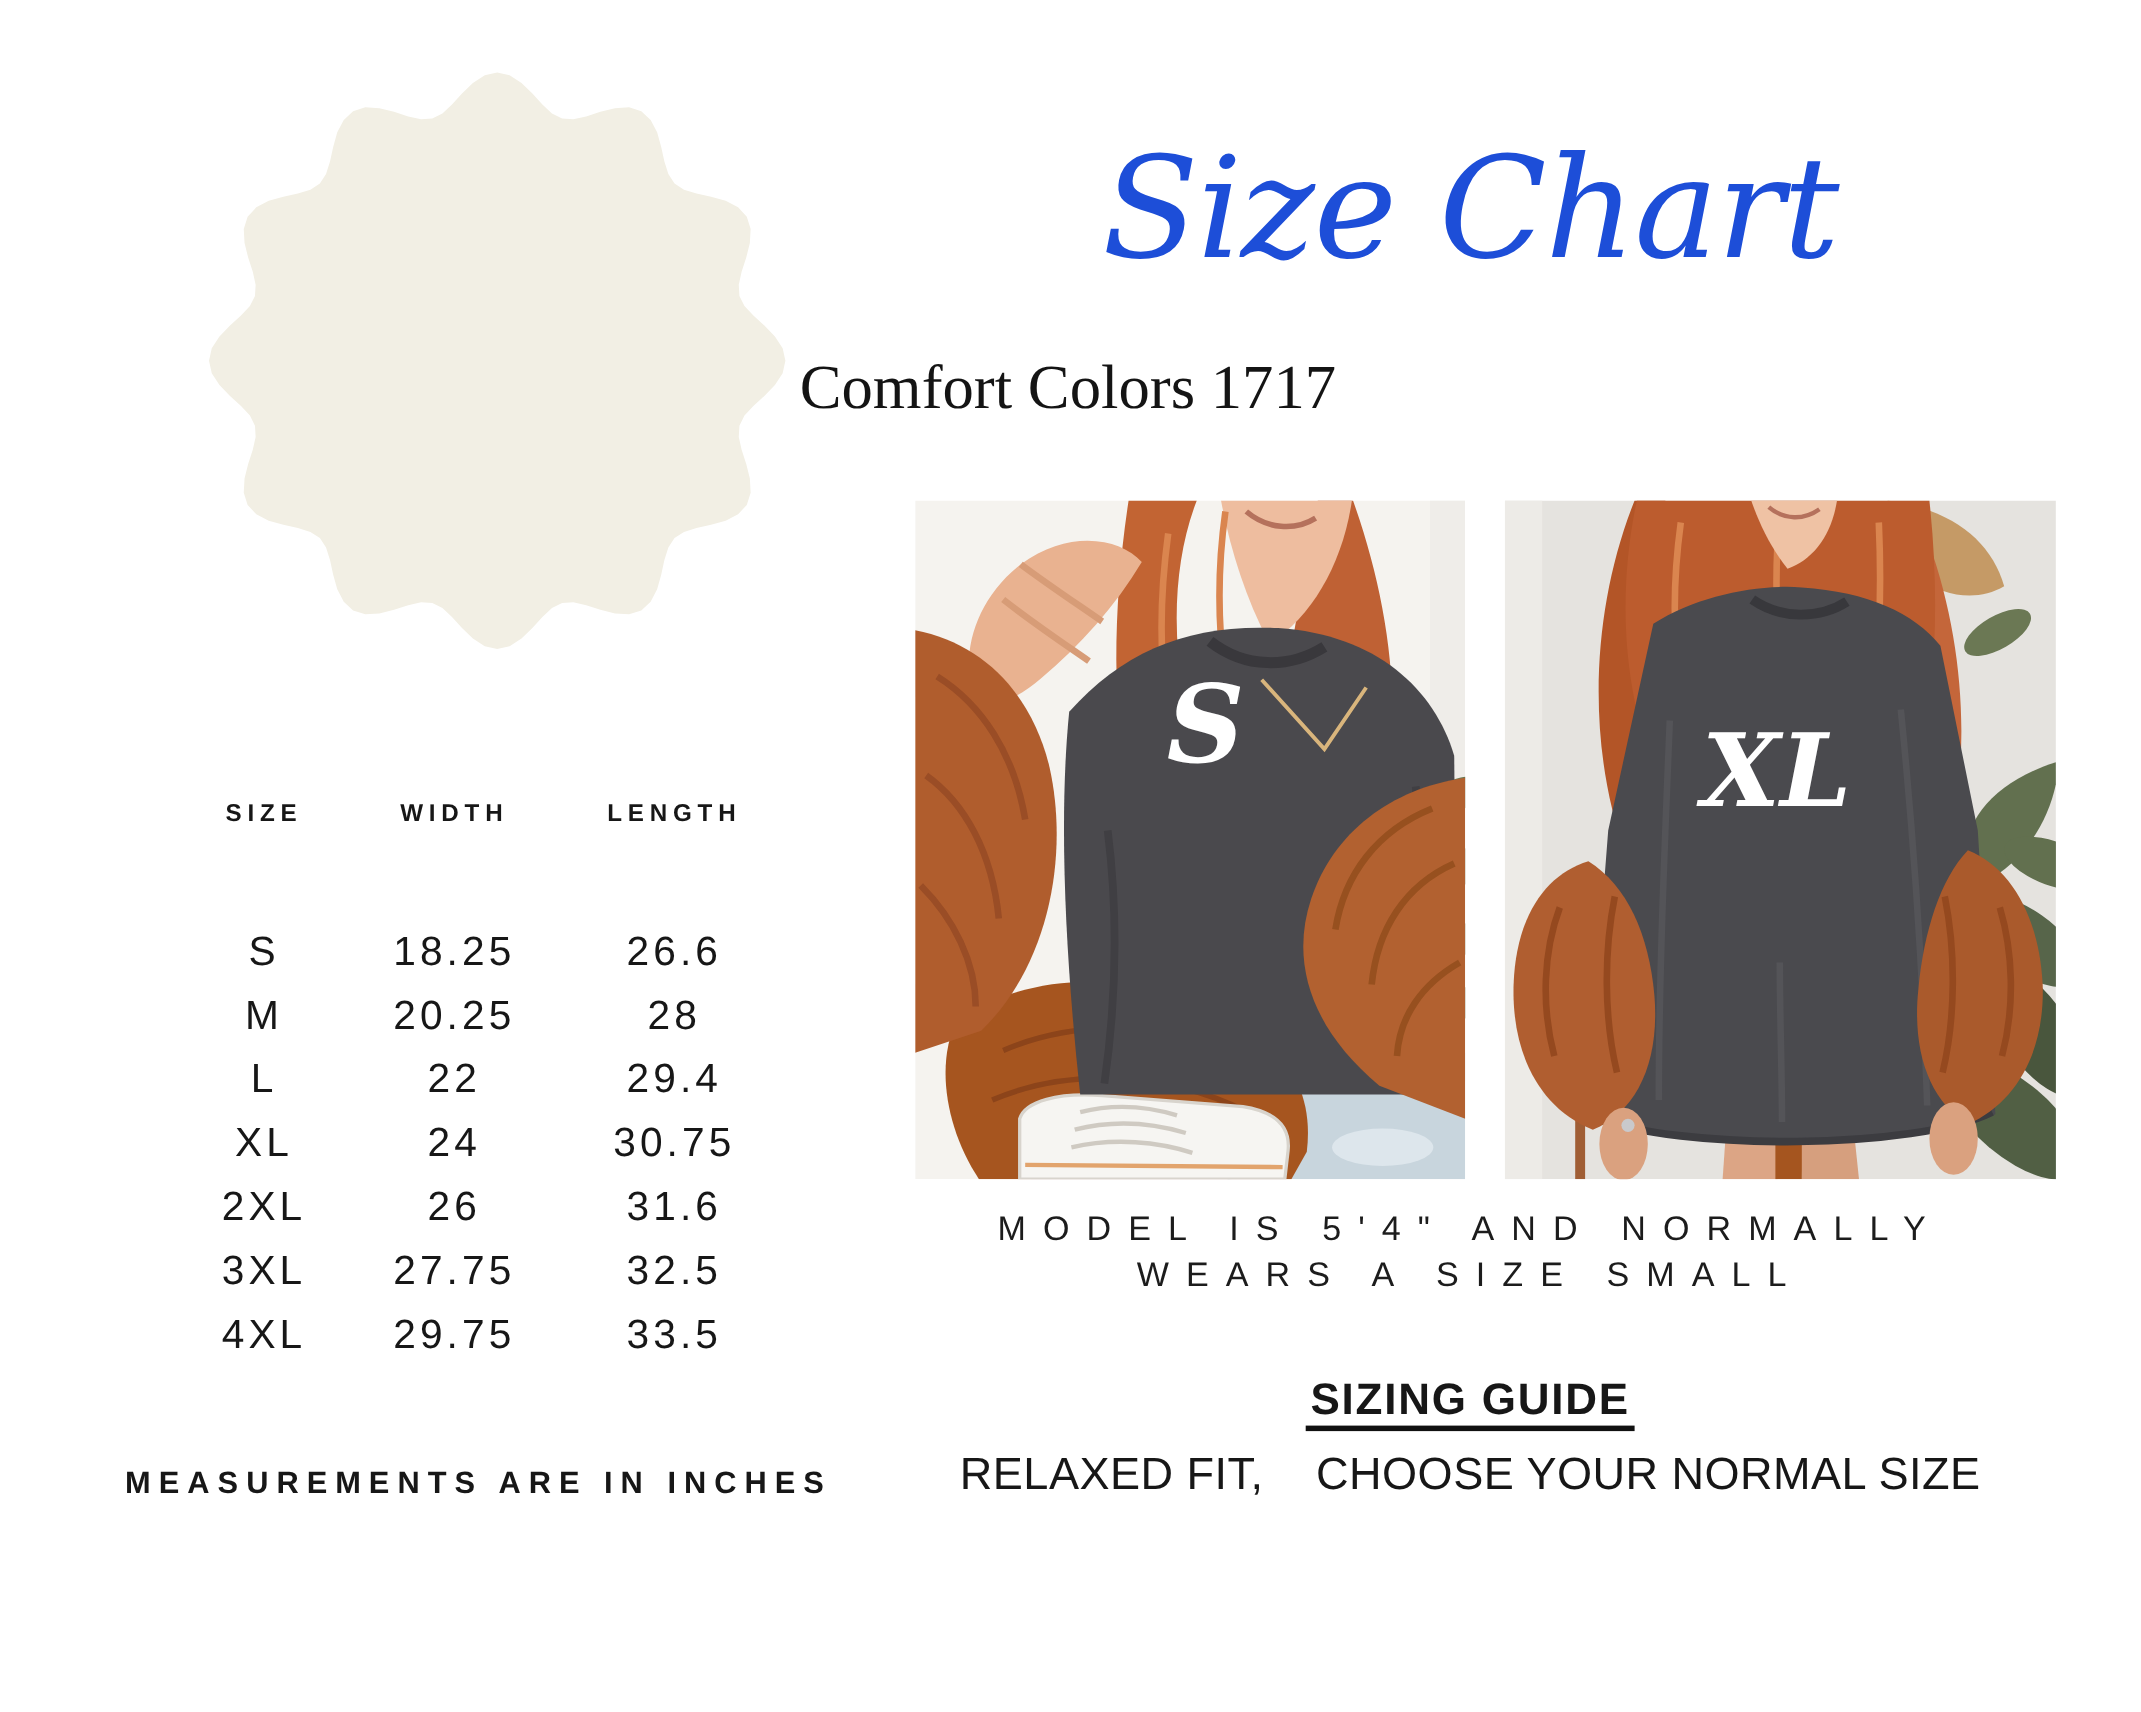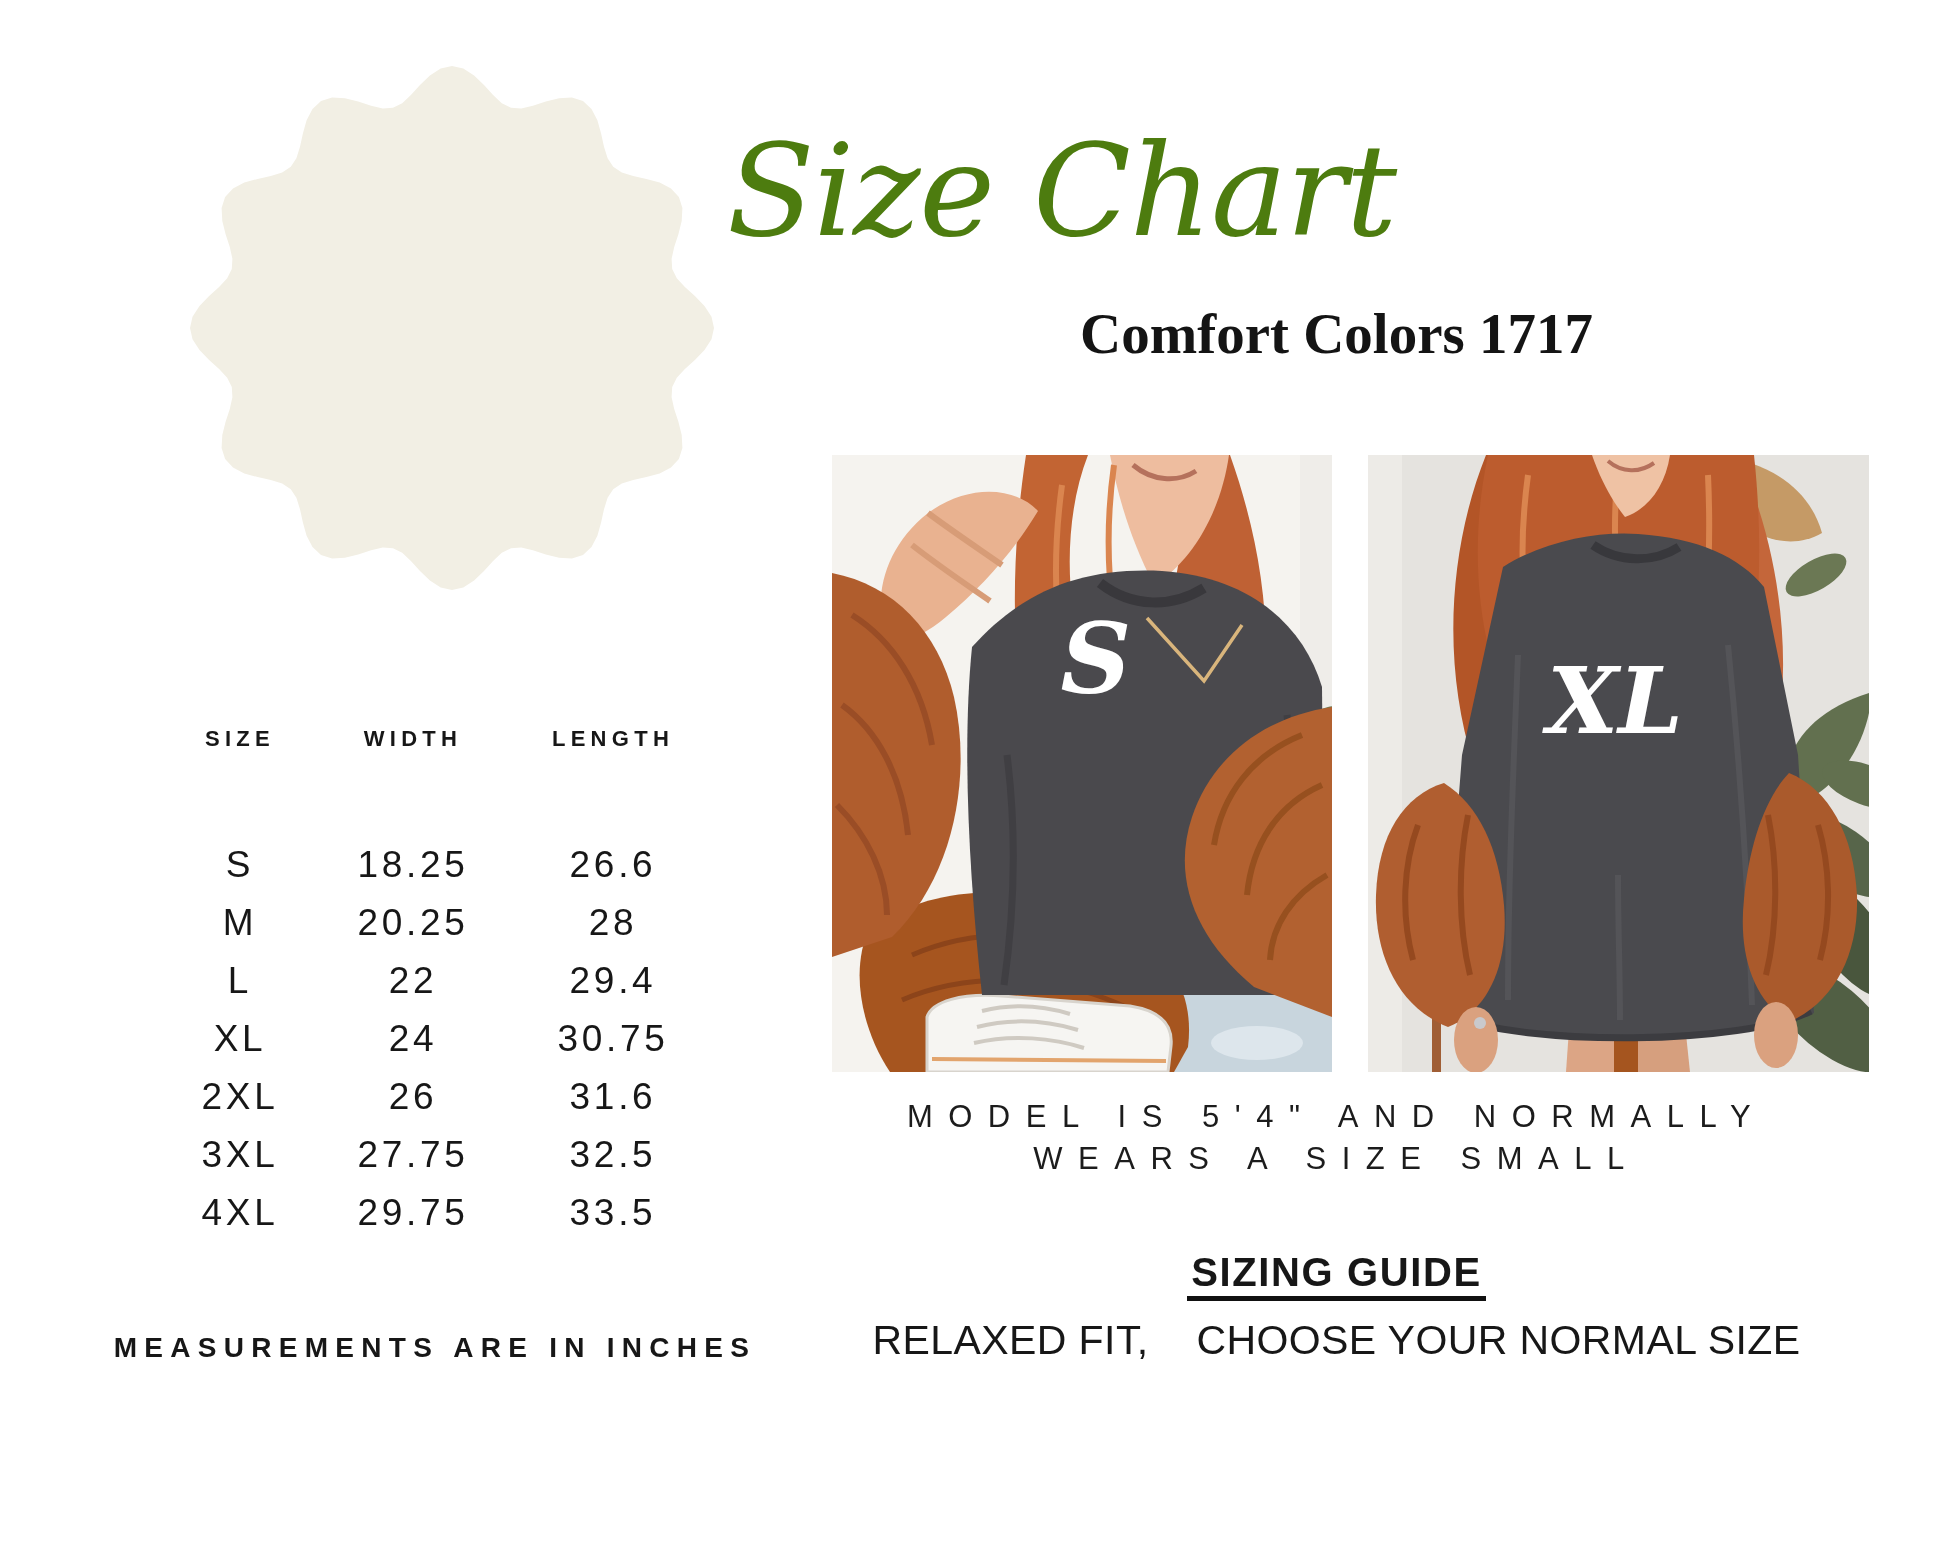--- a/index.html
+++ b/index.html
@@ -14,25 +14,25 @@
              grid-template-columns:220px 126px 274px;justify-items:center;
              font-weight:bold;font-size:22px;letter-spacing:.24em;white-space:nowrap;}
   .t-rows{position:absolute;left:130px;top:836px;width:620px;display:grid;
           grid-template-columns:220px 126px 274px;grid-auto-rows:58px;
           justify-items:center;align-items:center;font-size:37px;letter-spacing:.1em;
           white-space:nowrap;}
   .footnote{position:absolute;left:110px;top:1332px;width:650px;text-align:center;
             font-weight:bold;font-size:28px;letter-spacing:.26em;white-space:nowrap;}
 
   
-  .title{position:absolute;left:727px;top:96px;width:1219px;text-align:left;
+  .title{position:absolute;left:727px;top:96px;width:1219px;text-align:center;
          font-family:"DejaVu Serif",serif;font-style:italic;font-weight:normal;
-         font-size:128px;line-height:190px;letter-spacing:-.01em;color:#4d7c0f;}
-  .subtitle{position:absolute;left:727px;top:301px;width:1219px;text-align:center;
-            font-family:"Liberation Serif",serif;font-weight:bold;font-size:57px;color:#141414;}
+         font-size:128px;line-height:190px;letter-spacing:-.01em;color:#1d4ed8;}
+  .subtitle{position:absolute;left:727px;top:320px;width:1219px;text-align:left;
+            font-family:"Liberation Serif",serif;font-weight:normal;font-size:57px;color:#141414;}
 
   .photo{position:absolute;top:455px;height:617px;}
   .photo-left{left:832px;width:500px;}
   .photo-right{left:1368px;width:501px;}
   .photo svg{display:block;width:100%;height:100%;}
   .shirt-letter{font-family:"DejaVu Serif",serif;font-style:italic;font-weight:bold;fill:#ffffff;}
 
   .model-note{position:absolute;left:727px;top:1096px;width:1219px;text-align:center;
               font-size:31px;letter-spacing:.5em;line-height:42px;color:#1c1c1c;white-space:nowrap;}
 

